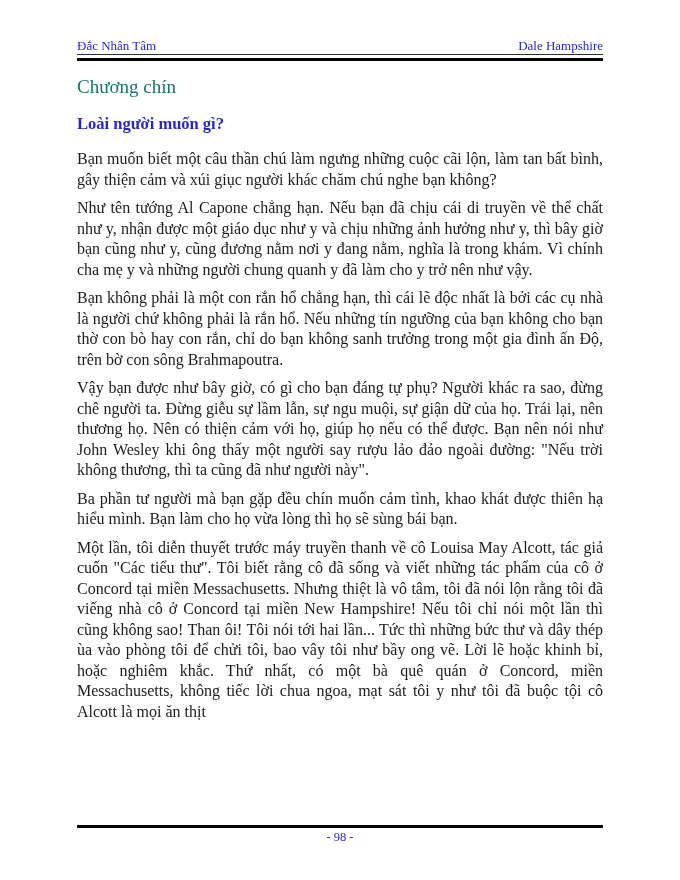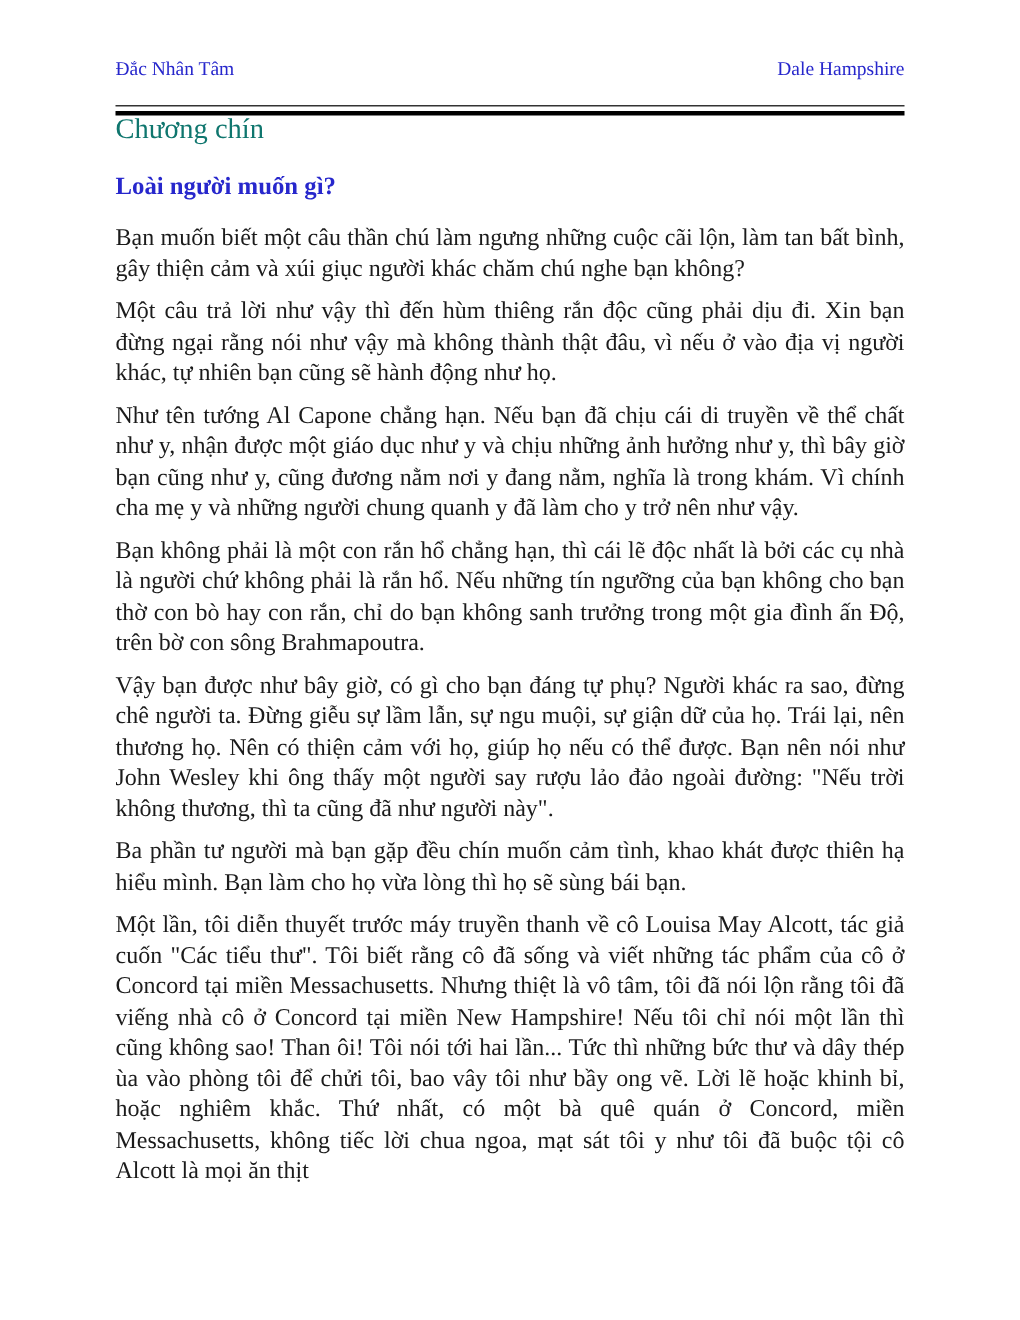--- a/index.html
+++ b/index.html
@@ -16,21 +16,21 @@
     left: 77px;
     right: 77px;
     top: 38px;
   }
   .header-row {
     display: flex;
     justify-content: space-between;
     align-items: baseline;
     font-size: 13px;
     color: #2727cc;
-    padding-bottom: 16px;
+    padding-bottom: 0;
     border-bottom: 1px solid #333333;
   }
   .rule-thick {
     height: 3px;
     background: #000000;
     margin-top: 3px;
   }
   .content {
     position: absolute;
     left: 77px;
@@ -85,23 +85,26 @@
       <span>Dale Hampshire</span>
     </div>
     <div class="rule-thick"></div>
   </div>
 
   <div class="content">
     <h1 class="chapter-title">Chương chín</h1>
     <h2 class="chapter-subtitle">Loài người muốn gì?</h2>
     <div class="body-text">
       <p>Bạn muốn biết một câu thần chú làm ngưng những cuộc cãi lộn, làm tan bất bình, gây thiện cảm và xúi giục người khác chăm chú nghe bạn không?</p>
-      <p>Một câu trả lời như vậy thì đến hùm thiêng rắn độc cũng phải dịu đi. Xin bạn đừng ngại rằng nói như vậy mà không thành thật đâu, vì nếu ở vào địa vị người khác, tự nhiên bạn cũng sẽ hành động như họ.</p>
       <p>Như tên tướng Al Capone chẳng hạn. Nếu bạn đã chịu cái di truyền về thể chất như y, nhận được một giáo dục như y và chịu những ảnh hưởng như y, thì bây giờ bạn cũng như y, cũng đương nằm nơi y đang nằm, nghĩa là trong khám. Vì chính cha mẹ y và những người chung quanh y đã làm cho y trở nên như vậy.</p>
       <p>Bạn không phải là một con rắn hổ chẳng hạn, thì cái lẽ độc nhất là bởi các cụ nhà là người chứ không phải là rắn hổ. Nếu những tín ngưỡng của bạn không cho bạn thờ con bò hay con rắn, chỉ do bạn không sanh trưởng trong một gia đình ấn Độ, trên bờ con sông Brahmapoutra.</p>
       <p>Vậy bạn được như bây giờ, có gì cho bạn đáng tự phụ? Người khác ra sao, đừng chê người ta. Đừng giễu sự lầm lẫn, sự ngu muội, sự giận dữ của họ. Trái lại, nên thương họ. Nên có thiện cảm với họ, giúp họ nếu có thể được. Bạn nên nói như John Wesley khi ông thấy một người say rượu lảo đảo ngoài đường: "Nếu trời không thương, thì ta cũng đã như người này".</p>
       <p>Ba phần tư người mà bạn gặp đều chín muốn cảm tình, khao khát được thiên hạ hiểu mình. Bạn làm cho họ vừa lòng thì họ sẽ sùng bái bạn.</p>
       <p>Một lần, tôi diễn thuyết trước máy truyền thanh về cô Louisa May Alcott, tác giả cuốn "Các tiểu thư". Tôi biết rằng cô đã sống và viết những tác phẩm của cô ở Concord tại miền Messachusetts. Nhưng thiệt là vô tâm, tôi đã nói lộn rằng tôi đã viếng nhà cô ở Concord tại miền New Hampshire! Nếu tôi chỉ nói một lần thì cũng không sao! Than ôi! Tôi nói tới hai lần... Tức thì những bức thư và dây thép ùa vào phòng tôi để chửi tôi, bao vây tôi như bầy ong vẽ. Lời lẽ hoặc khinh bỉ, hoặc nghiêm khắc. Thứ nhất, có một bà quê quán ở Concord, miền Messachusetts, không tiếc lời chua ngoa, mạt sát tôi y như tôi đã buộc tội cô Alcott là mọi ăn thịt</p>
     </div>
   </div>
 
+  <div class="footer">
+    <div class="footer-rule rule-thick"></div>
+    <div class="page-number">- 98 -</div>
+  </div>
 
 </div>
 
 </body></html>

